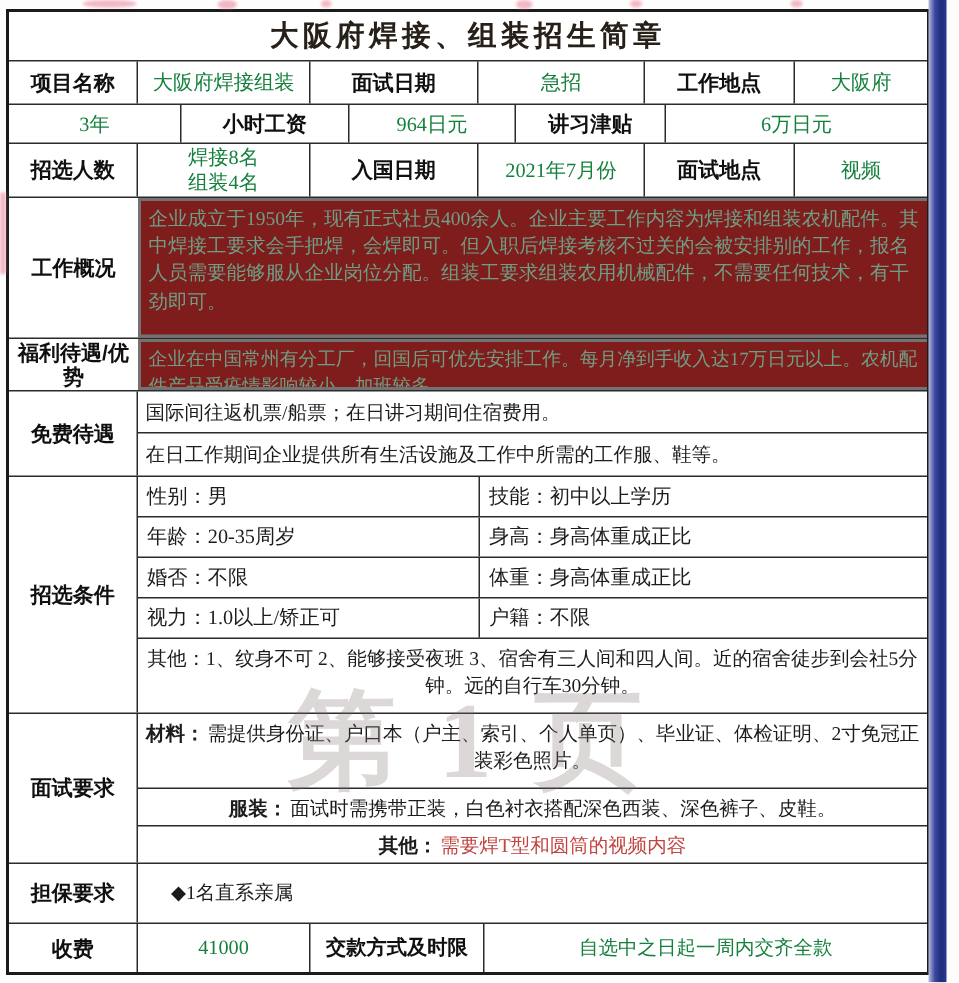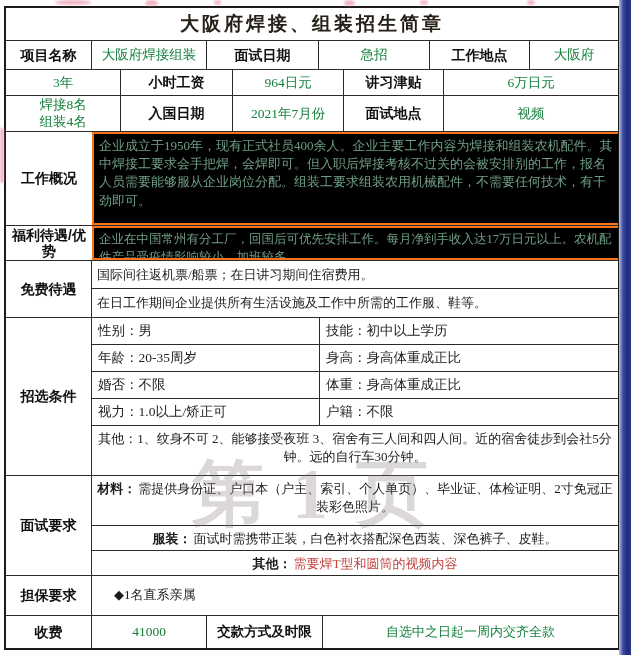--- a/index.html
+++ b/index.html
@@ -22,21 +22,21 @@
   .title-row{height:33px;}
   .title-cell{width:612px;font-weight:bold;font-size:19px;letter-spacing:3px;color:#262019;}
   
   .c0{width:86px;} .c1{width:115px;} .c2{width:112px;} .c3{width:111px;}
   .c4{width:100px;} .c5{width:88px;flex:1;}
   .r1{height:29px;} .r2{height:26px;} .r3{height:36px;}
   .two-line{display:flex;flex-direction:column;justify-content:center;line-height:1.25;}
   
   .sec-label{width:86px;}
   .sec-body{width:526px;flex:1;}
-  .green-box{border:2px solid #f97316;background:#000000;color:#6f9e85;margin:0;}
+  .green-box{border:2px solid #737373;background:#7f1d1d;color:#6f9e85;margin:0;}
   .greenrow .cell:first-child{border-right:none;}
   .sub{display:flex;flex-direction:column;width:100%;height:100%;}
   .subrow{box-sizing:border-box;border-bottom:1px solid #2b2b2b;display:flex;
           align-items:center;padding:2px 5px;font-size:13px;line-height:1.35;}
   .subrow:last-child{border-bottom:none;}
   .cond-pair{display:flex;box-sizing:border-box;border-bottom:1px solid #2b2b2b;}
   .cond-l{width:228px;box-sizing:border-box;border-right:1px solid #2b2b2b;
           display:flex;align-items:center;padding:2px 6px;font-size:13.5px;}
   .cond-r{flex:1;display:flex;align-items:center;padding:2px 6px;font-size:13.5px;box-sizing:border-box;}
   .inline-lbl{font-family:"Liberation Sans","DejaVu Sans",sans-serif;font-weight:bold;margin-right:2px;white-space:nowrap;}
@@ -86,20 +86,21 @@
 
     <div class="trow r2">
       <div class="cell c1 val">3年</div>
       <div class="cell c2 lbl">小时工资</div>
       <div class="cell c3 val">964日元</div>
       <div class="cell c4 lbl">讲习津贴</div>
       <div class="cell c5 val">6万日元</div>
     </div>
 
     <div class="trow r3">
+      <div class="cell c0 lbl">招选人数</div>
       <div class="cell c1 val two-line">
         <span>焊接8名</span>
         <span>组装4名</span>
       </div>
       <div class="cell c2 lbl">入国日期</div>
       <div class="cell c3 val">2021年7月份</div>
       <div class="cell c4 lbl">面试地点</div>
       <div class="cell c5 val">视频</div>
     </div>
 

